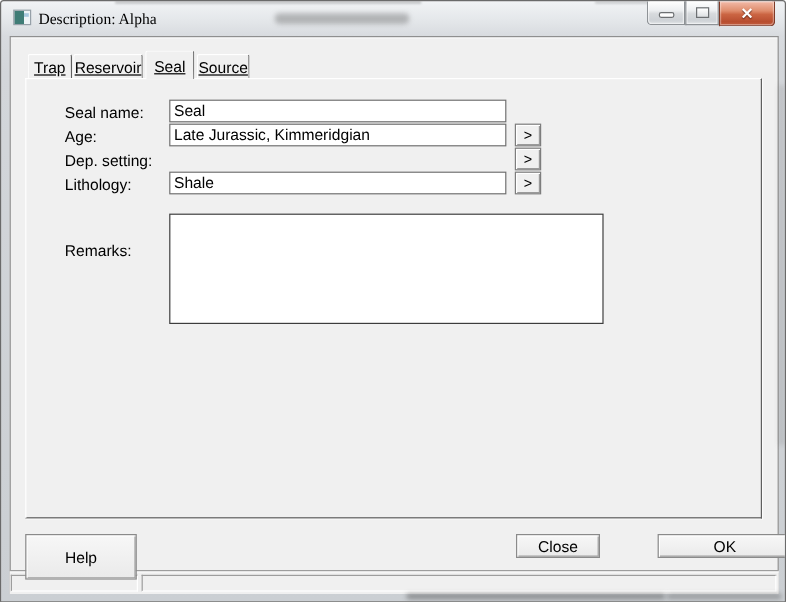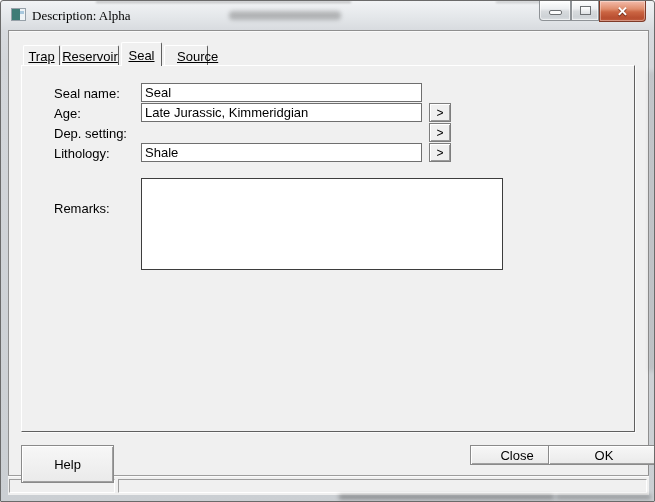--- a/index.html
+++ b/index.html
@@ -40,21 +40,21 @@
   .client{position:absolute;left:7px;top:29px;width:641px;height:465px;background:#f0f0f0;
     border:1px solid #8f8f8f;box-shadow:inset 0 1px 0 #fafafa;}
   
   .tab{position:absolute;height:20px;background:#f0f0f0;
     border:1px solid #5f5f5f;border-bottom:none;border-top-color:#ffffff;border-left-color:#ffffff;
     border-radius:2px 2px 0 0;font-size:13px;text-align:center;padding-top:3px;color:#000;cursor:default;text-decoration:underline;}
   .tab.sel{top:41px;height:24px;z-index:3;padding-top:5px;}
   .t-trap{left:22px;top:44px;width:37px;}
   .t-res{left:60px;top:44px;width:58px;}
   .t-seal{left:120px;width:41px;}
-  .t-src{left:163px;top:44px;width:44px;padding-left:12px;}
+  .t-src{left:163px;top:44px;width:44px;}
   .tabbox{position:absolute;left:20px;top:64px;width:614px;height:367px;background:#f0f0f0;
     border:1px solid;border-color:#ffffff #5f5f5f #5f5f5f #ffffff;box-shadow:1px 1px 0 #fbfbfb;z-index:1;}
   
   .lbl{position:absolute;left:53px;font-size:13px;color:#000;z-index:2;white-space:nowrap;}
   .l0{top:85px;} .l1{top:105px;} .l2{top:125px;} .l3{top:145px;} .l4{top:184px;margin-top:16px;}
   .txt{position:absolute;left:140px;width:281px;height:19px;border:1px solid #6f6f6f;background:#fff;
     font-family:"Liberation Sans",sans-serif;font-size:13px;color:#000;padding:1px 3px;outline:none;z-index:2;}
   .f0{top:82px;} .f1{top:102px;} .f2{top:122px;} .f3{top:142px;}
   .pick{position:absolute;left:428px;width:22px;height:19px;z-index:2;
     background:#f0f0f0;border:1px solid #7d7d7d;
@@ -62,21 +62,21 @@
     font-family:"Liberation Sans",sans-serif;font-size:12px;line-height:14px;color:#000;text-align:center;padding:0;cursor:default;}
   .p1{top:102px;} .p2{top:122px;} .p3{top:142px;}
   .remarks{position:absolute;left:140px;top:177px;width:362px;height:92px;z-index:2;
     border:1px solid #3d3d3d;background:#fff;resize:none;outline:none;
     font-family:"Liberation Sans",sans-serif;font-size:13px;padding:2px 3px;}
   
   .btn{position:absolute;z-index:2;background:linear-gradient(#f7f7f7,#eaeaea);
     border:1px solid #8a8a8a;box-shadow:inset 1px 1px 0 #ffffff,inset -1px -1px 0 #a0a0a0;
     font-family:"Liberation Sans",sans-serif;font-size:13px;color:#000;text-align:center;padding:0;cursor:default;}
   .b-help{left:20px;top:444px;width:93px;height:38px;}
-  .b-close{left:469px;top:444px;width:94px;height:20px;}
+  .b-close{left:429px;top:444px;width:70px;height:20px;}
   .b-ok{left:547px;top:444px;width:112px;height:20px;}
   
   .statusbar{position:absolute;left:7px;top:474px;width:641px;height:20px;
     border-top:1px solid #9d9d9d;box-shadow:0 1px 0 #fbfbfb inset;background:#f0f0f0;}
   .pane{position:absolute;top:3px;height:14px;background:#f0f0f0;
     border:1px solid;border-color:#9d9d9d #ffffff #ffffff #9d9d9d;font-size:11px;color:#000;}
   .pane-l{left:1px;width:106px;}
   .pane-r{left:110px;right:2px;}
 </style>
 </head>

